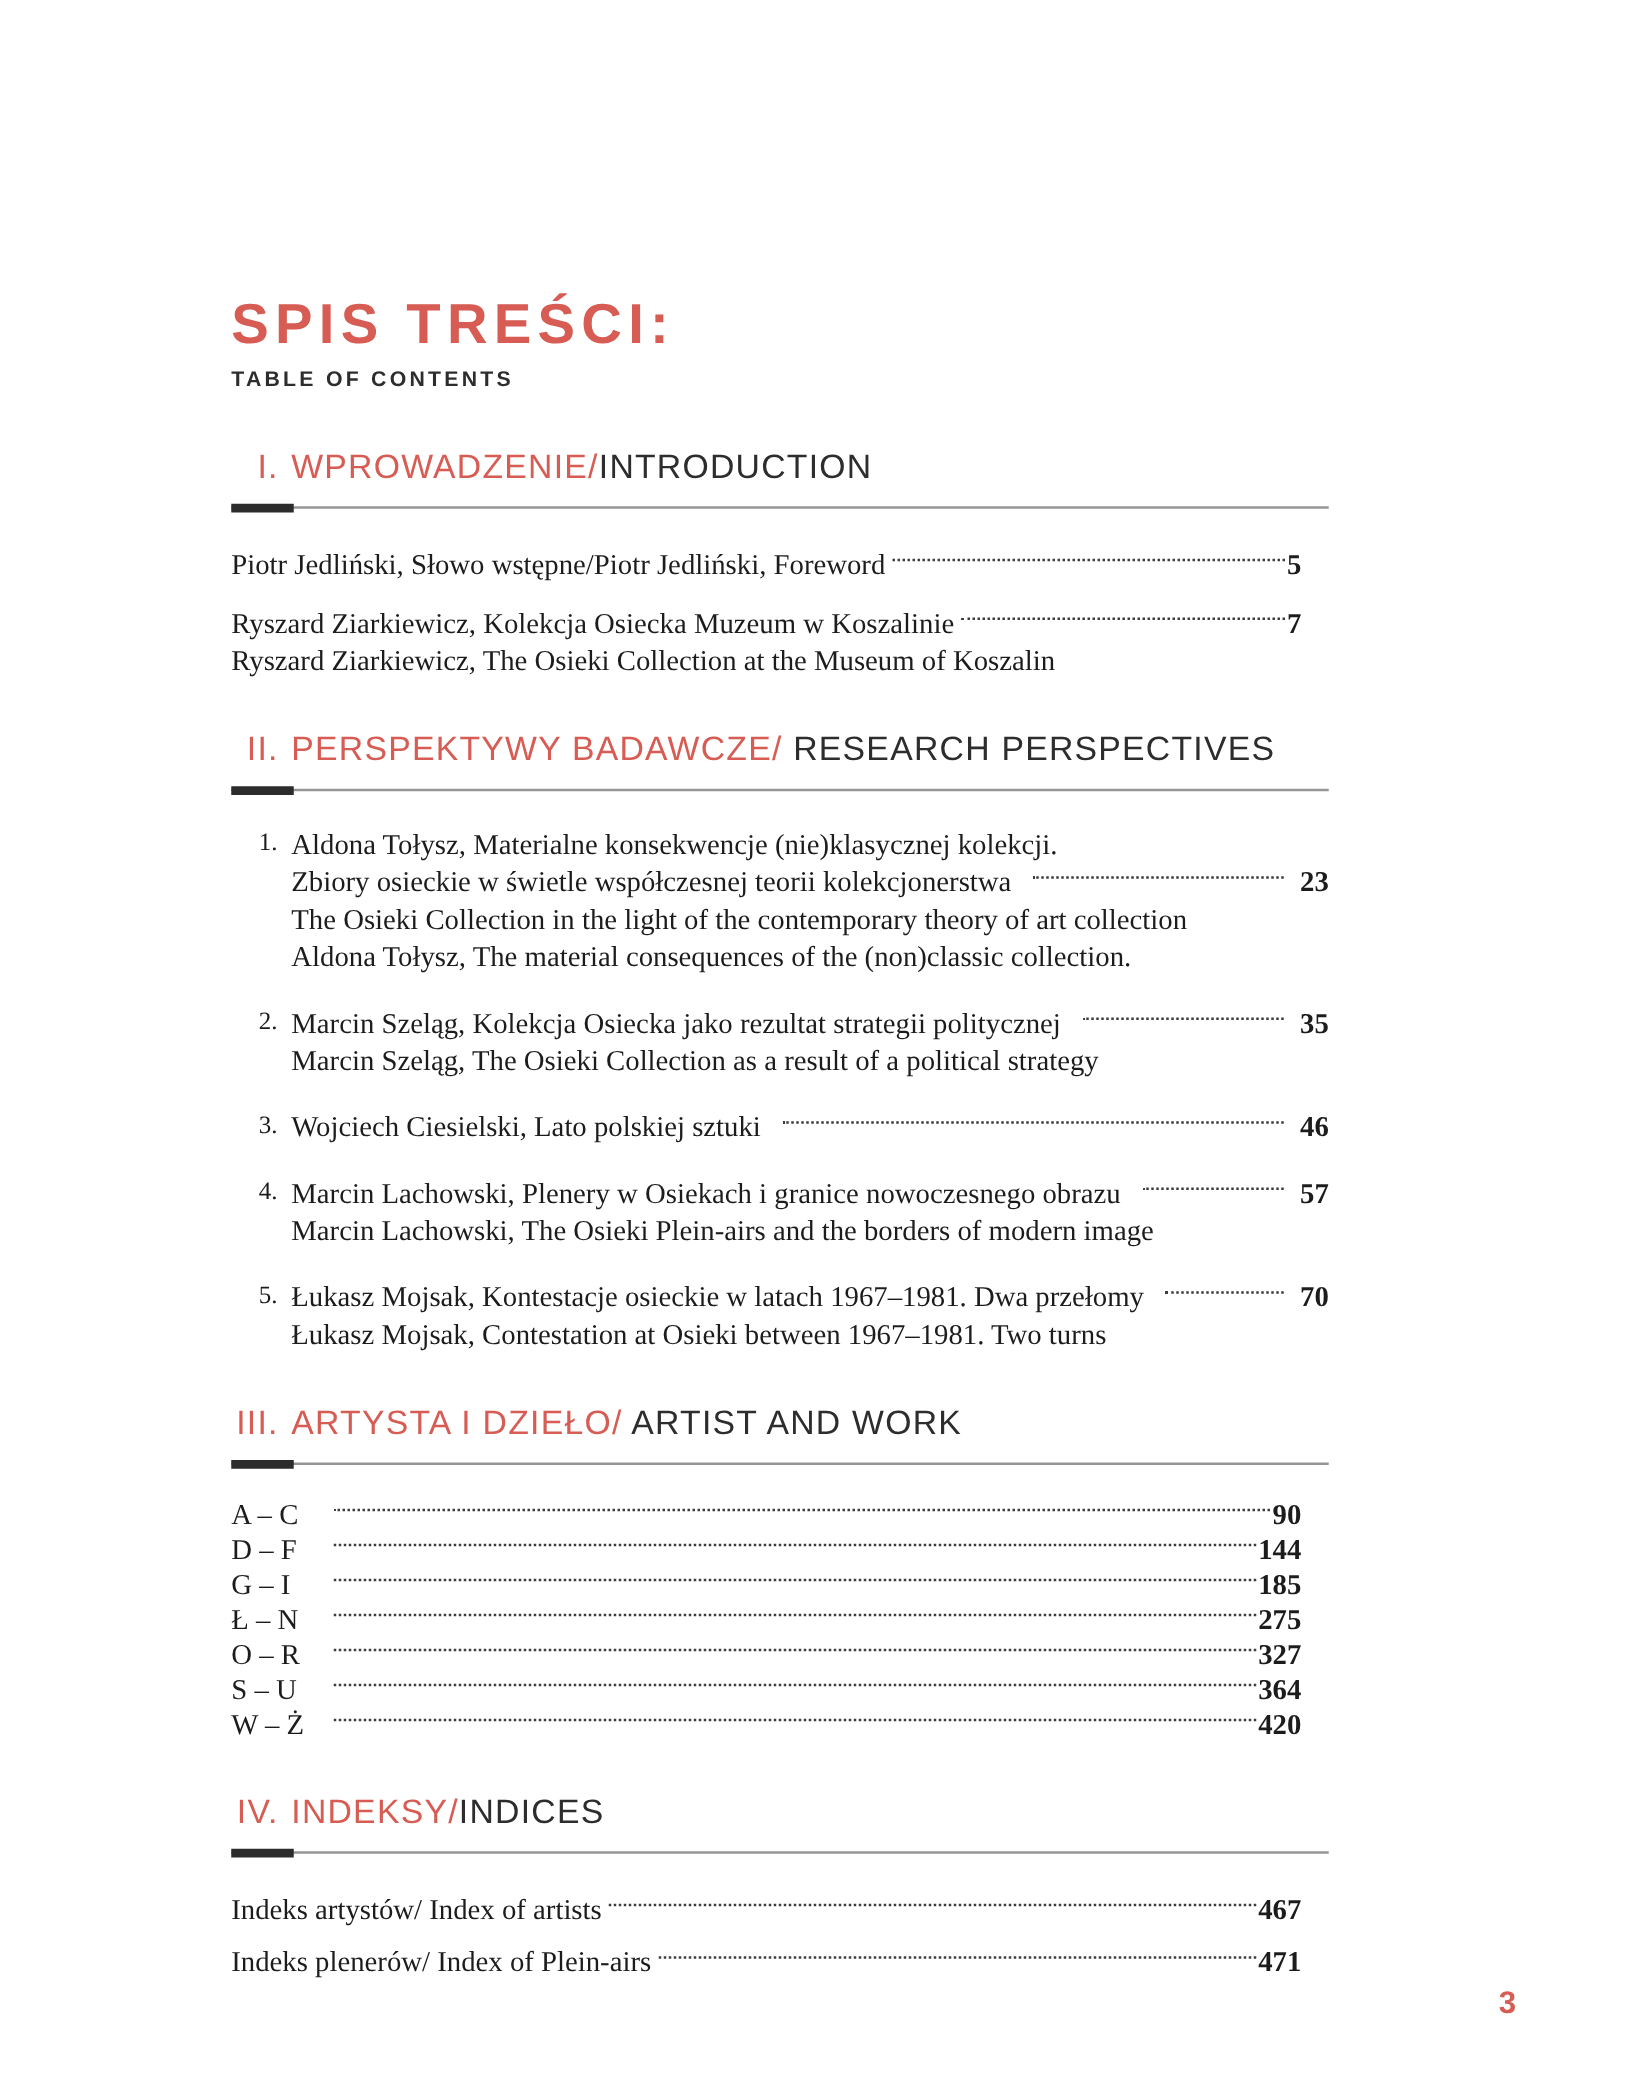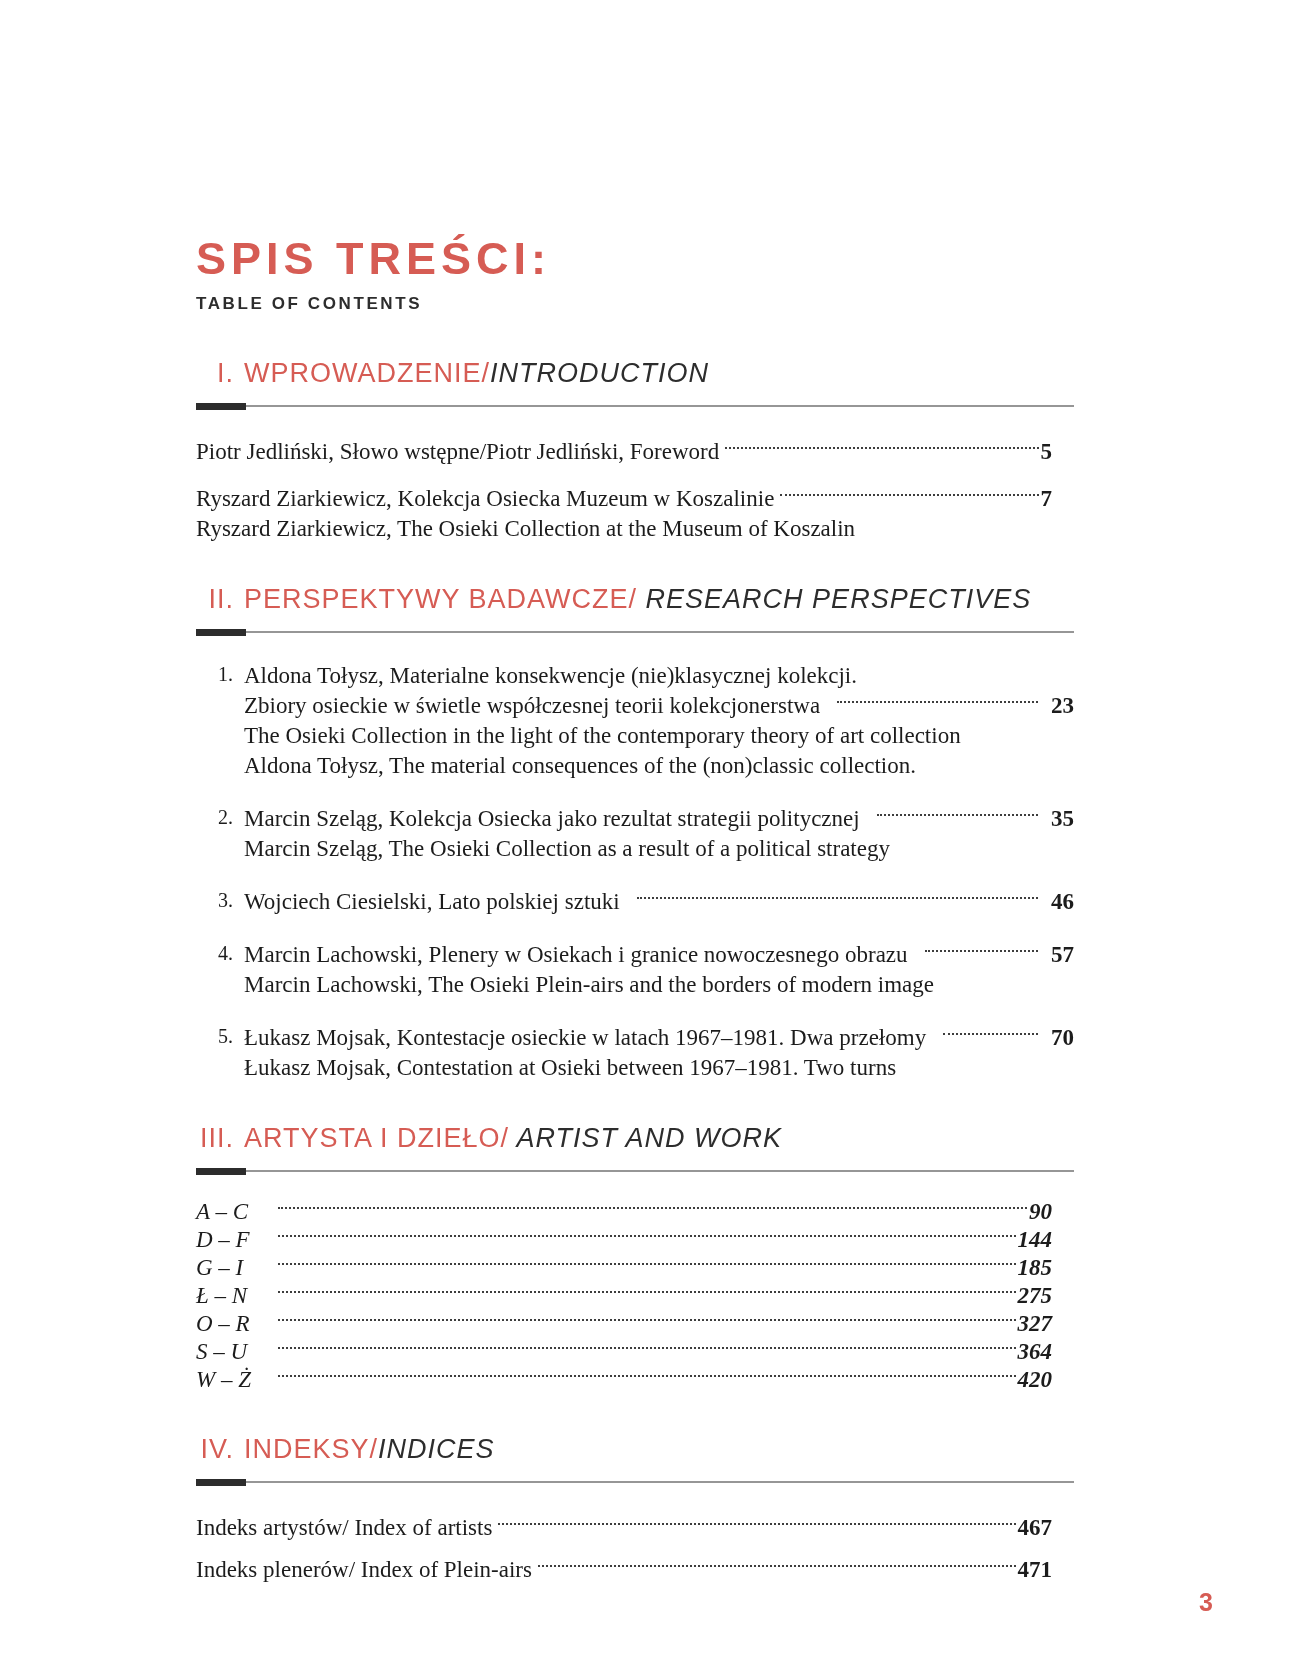--- a/index.html
+++ b/index.html
@@ -2,32 +2,32 @@
 <html><head>
 <meta charset="utf-8">
 <style>
   * { margin:0; padding:0; box-sizing:border-box; }
   html,body { background:#ffffff; }
   body {
     width:1300px; height:1676px; position:relative; overflow:hidden;
     font-family:"Liberation Sans", sans-serif;
     --accent:#d65c54; --dark:#2d2d2d; --serif-ink:#1c1c1c;
   }
-  .content { position:absolute; left:196px; top:236px; width:878px; }
+  .content { position:absolute; left:185px; top:236px; width:878px; }
 
   
   .title { font-size:45px; font-weight:bold; letter-spacing:5px; color:var(--accent); line-height:1; }
   .subtitle { margin-top:13px; font-size:17px; font-weight:bold; letter-spacing:2.6px; color:var(--dark); }
 
   
   .section { margin-top:44px; }
   .section.tight { margin-top:40px; }
   .sec-h { font-size:27px; font-weight:normal; letter-spacing:1px; color:var(--accent); line-height:1.15; white-space:nowrap; }
   .sec-h .numeral { display:inline-block; min-width:38px; text-align:right; margin-right:10px; }
-  .sec-h .en { color:var(--dark);font-style:italic; }
+  .sec-h .en { color:var(--dark); }
   .rule { margin-top:16px; border-top:2px solid #969696; position:relative; height:2px; }
   .rule::before { content:""; position:absolute; left:0; top:-4px; width:50px; height:7px; background:#2c2c2c; }
 
   
   .serif { font-family:"Liberation Serif", serif; font-size:23px; color:var(--serif-ink); }
   .toc-row { display:flex; align-items:center; padding-right:22px; line-height:30px; }
   .toc-row .t { white-space:nowrap; }
   .leader { flex:1 1 auto; min-width:24px; border-bottom:2px dotted #3d3d3d; margin:0 2px 0 6px; position:relative; top:-4px; }
   .pg { font-weight:bold; white-space:nowrap; }
   .subline { line-height:30px; }
@@ -38,21 +38,21 @@
   
   .items { margin-top:28px; }
   .item { display:flex; margin-bottom:23px; }
   .item:last-child { margin-bottom:0; }
   .item-num { flex:none; width:37px; text-align:right; margin-right:11px; font-size:20px; padding-top:2px; }
   .item-body { flex:1 1 auto; min-width:0; }
   .item-body .line { line-height:30px; white-space:nowrap; }
   .item-body .toc-row { padding-right:0;gap:11px; }
 
   
-  .ranges { margin-top:26px;font-style:italic; }
+  .ranges { margin-top:26px; }
   .range-row { line-height:28px; }
   .range-label { flex:none; width:76px; white-space:nowrap; }
 
   
   .entries-4 { margin-top:30px; }
   .entries-4 .toc-row + .toc-row { margin-top:12px; }
 
   
   .page-no { position:absolute; right:86px; top:1588px; font-size:25px; font-weight:bold; color:var(--accent); letter-spacing:1px; }
 </style>

